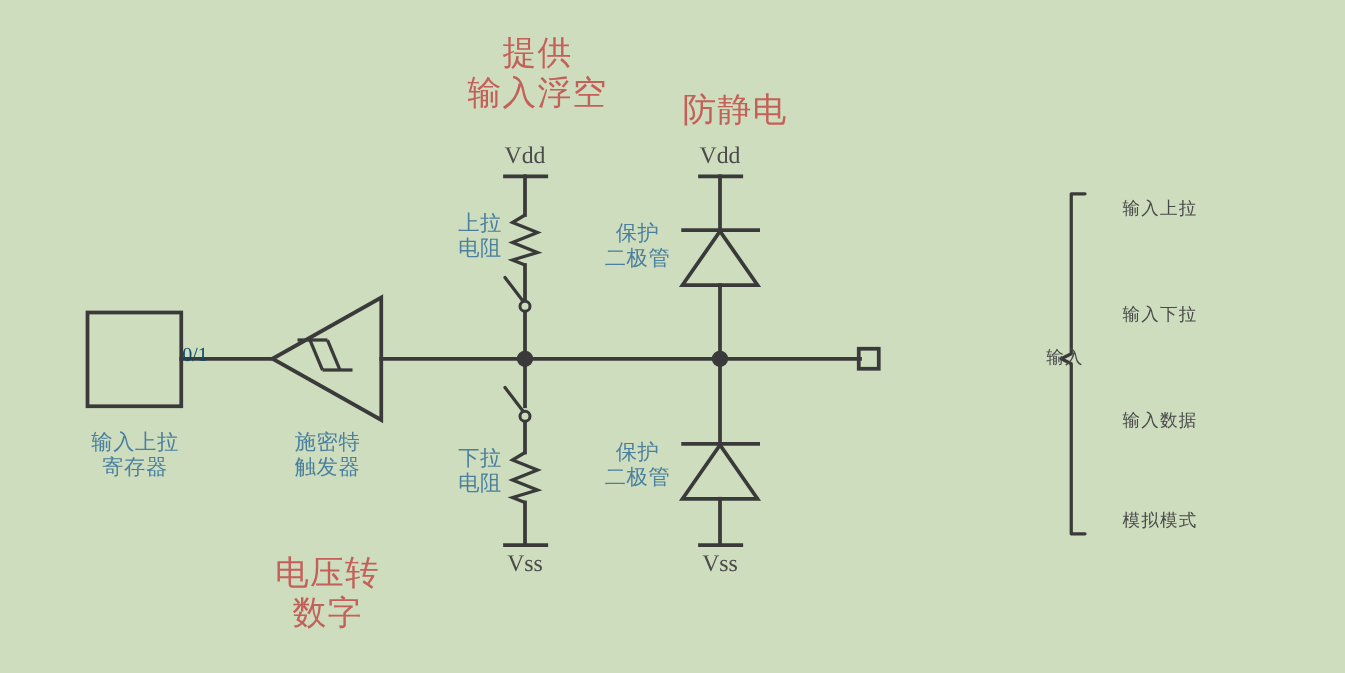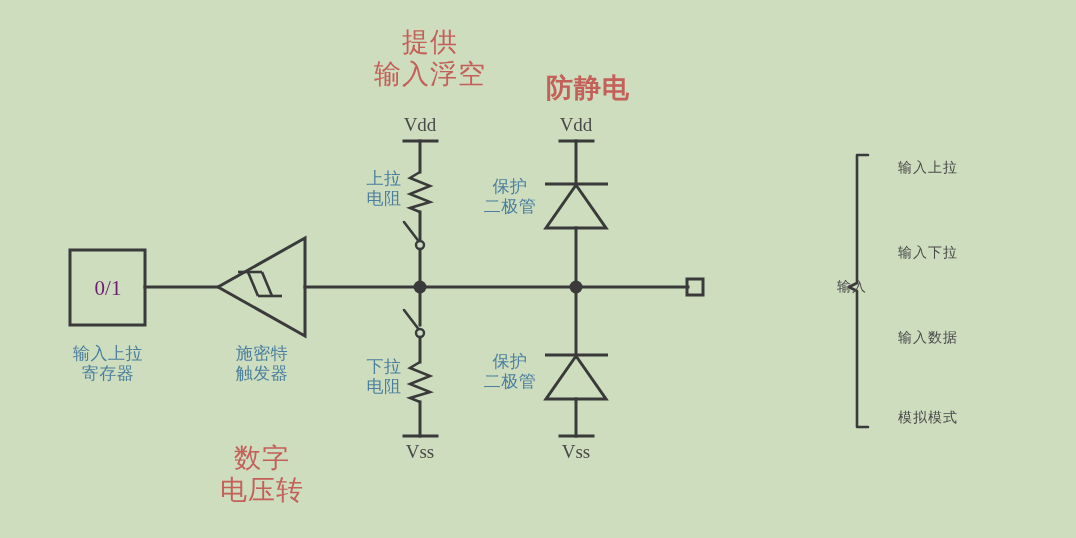--- a/index.html
+++ b/index.html
@@ -48,22 +48,23 @@
     color: #4a4a4a;
     font-size: 19px;
     font-family: "Liberation Serif", "DejaVu Serif", serif;
   }
   .lbl.mode {
     color: #4a4a4a;
     font-size: 14px;
     letter-spacing: 1px;
   }
   .lbl.bit {
-    color: #701a75;
-    font-size: 21px;
+    color: #0c4a6e;
+    font-size: 16px;
+    margin-left: 48px;
   }
   .ctr {
     transform: translateX(-50%);
   }
 </style>
 </head>
 <body>
 
 <div id="stage">
 
@@ -152,25 +153,25 @@
       <path d="M 868 155 L 857 155 L 857 283 L 849 287 L 857 291 L 857 427 L 868 427"></path>
     </g>
 
   </svg>
 
   <div class="lbl red ctr" style="left:430px; top:27px;">
     <div>提供</div>
     <div>输入浮空</div>
   </div>
 
-  <div class="lbl red ctr" style="left:588px; top:73px;font-weight:bold;">防静电</div>
+  <div class="lbl red ctr" style="left:588px; top:73px;">防静电</div>
 
   <div class="lbl red ctr" style="left:262px; top:443px;">
+    <div>电压转</div>
     <div>数字</div>
-    <div>电压转</div>
   </div>
 
   <div class="lbl bit ctr" style="left:108px; top:276px;">0/1</div>
 
   <div class="lbl teal ctr" style="left:108px; top:344px;">
     <div>输入上拉</div>
     <div>寄存器</div>
   </div>
 
   <div class="lbl teal ctr" style="left:262px; top:344px;">

